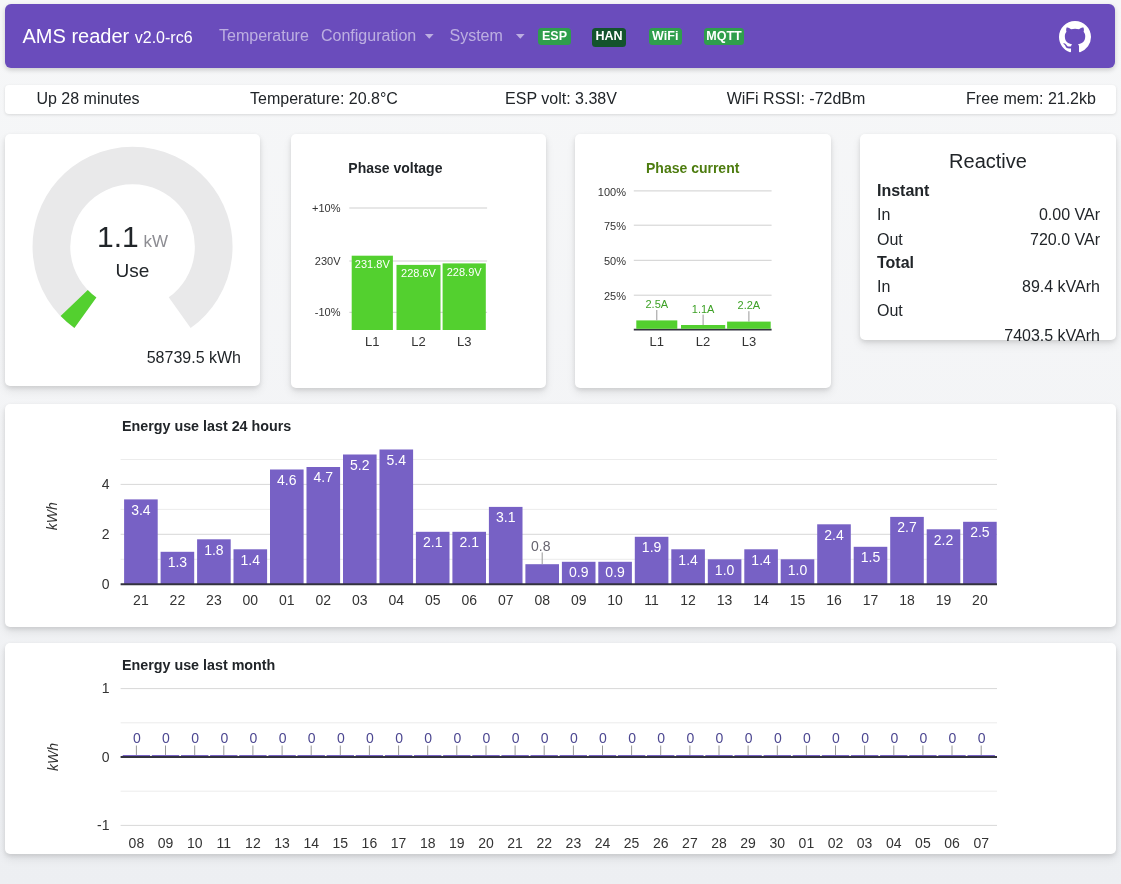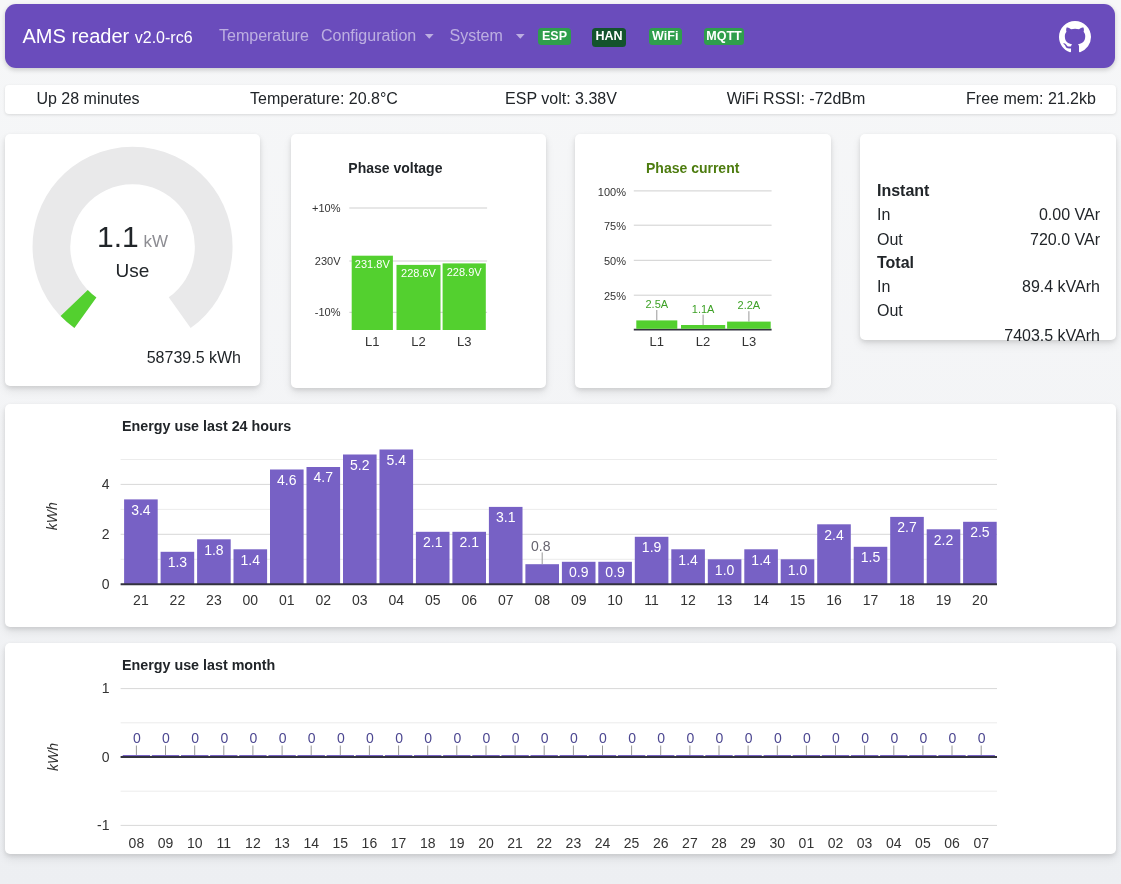--- a/index.html
+++ b/index.html
@@ -2,21 +2,21 @@
 <html><head><meta charset="utf-8">
 <style>
 * { margin:0; padding:0; box-sizing:border-box; }
 html,body { width:1121px; height:884px; overflow:hidden; }
 body { background:linear-gradient(180deg,#f6f7f8 0%,#f3f4f6 55%,#edeff2 100%); font-family:"Liberation Sans", sans-serif; position:relative; }
 .abs { position:absolute; }
 .card { position:absolute; background:#fff; border-radius:5px; box-shadow:0 2px 4px rgba(0,0,0,.10), 0 5px 10px rgba(0,0,0,.08); }
 .ctr { transform:translateX(-50%); white-space:nowrap; }
 </style></head><body>
 
-<div class="abs" style="left:5px;top:4px;width:1110px;height:64px;background:#6a4cbc;border-radius:11px;box-shadow:0 2px 5px rgba(0,0,0,.18);">
+<div class="abs" style="left:5px;top:4px;width:1110px;height:64px;background:#6a4cbc;border-radius:6px;box-shadow:0 2px 5px rgba(0,0,0,.18);">
 <span class="abs" style="left:17.5px;top:21.8px;font-size:20px;line-height:1;color:#fff;">AMS reader <span style="font-size:16px;">v2.0-rc6</span></span>
 <span class="abs" style="left:214px;top:24.3px;font-size:16px;line-height:1;color:rgba(255,255,255,0.55);">Temperature</span>
 <span class="abs" style="left:316px;top:24.3px;font-size:16px;line-height:1;color:rgba(255,255,255,0.55);">Configuration</span>
 <svg class="abs" style="left:419.3px;top:28.7px;" width="11" height="7">
       <path d="M0.9 1.1 L5.25 5.8 L9.6 1.1 Z" fill="rgba(255,255,255,0.55)"></path>
     </svg>
 <span class="abs" style="left:444.5px;top:24.3px;font-size:16px;line-height:1;color:rgba(255,255,255,0.55);">System</span>
 <svg class="abs" style="left:509.5px;top:28.7px;" width="11" height="7">
       <path d="M0.9 1.1 L5.25 5.8 L9.6 1.1 Z" fill="rgba(255,255,255,0.55)"></path>
     </svg>
@@ -83,20 +83,21 @@
 <text x="51" y="62.4" font-size="11" fill="#333" text-anchor="end">100%</text>
 <text x="51" y="96.4" font-size="11" fill="#333" text-anchor="end">75%</text>
 <text x="51" y="131.4" font-size="11" fill="#333" text-anchor="end">50%</text>
 <text x="51" y="166.4" font-size="11" fill="#333" text-anchor="end">25%</text>
 <text x="81.8" y="211.7" font-size="13" fill="#333" text-anchor="middle">L1</text>
 <text x="128.1" y="211.7" font-size="13" fill="#333" text-anchor="middle">L2</text>
 <text x="173.9" y="211.7" font-size="13" fill="#333" text-anchor="middle">L3</text>
 </svg>
 </div>
 <div class="card" style="left:860px;top:134px;width:256px;height:206px;">
+<div class="abs" style="left:0;top:16.7px;width:256px;text-align:center;font-size:20px;line-height:1;color:#212529;">Reactive</div>
 <div class="abs" style="left:17px;top:49.0px;font-size:16px;line-height:1;color:#212529;font-weight:bold;">Instant</div>
 <div class="abs" style="left:17px;top:73.3px;font-size:16px;line-height:1;color:#212529;">In</div>
 <div class="abs" style="right:16px;top:73.3px;font-size:16px;line-height:1;color:#212529;">0.00 VAr</div>
 <div class="abs" style="left:17px;top:97.8px;font-size:16px;line-height:1;color:#212529;">Out</div>
 <div class="abs" style="right:16px;top:97.8px;font-size:16px;line-height:1;color:#212529;">720.0 VAr</div>
 <div class="abs" style="left:17px;top:120.9px;font-size:16px;line-height:1;color:#212529;font-weight:bold;">Total</div>
 <div class="abs" style="left:17px;top:144.5px;font-size:16px;line-height:1;color:#212529;">In</div>
 <div class="abs" style="right:16px;top:144.5px;font-size:16px;line-height:1;color:#212529;">89.4 kVArh</div>
 <div class="abs" style="left:17px;top:169.4px;font-size:16px;line-height:1;color:#212529;">Out</div>
 <div class="abs" style="right:16px;top:169.4px;font-size:16px;line-height:1;color:#212529;margin-top:25px;">7403.5 kVArh</div>

